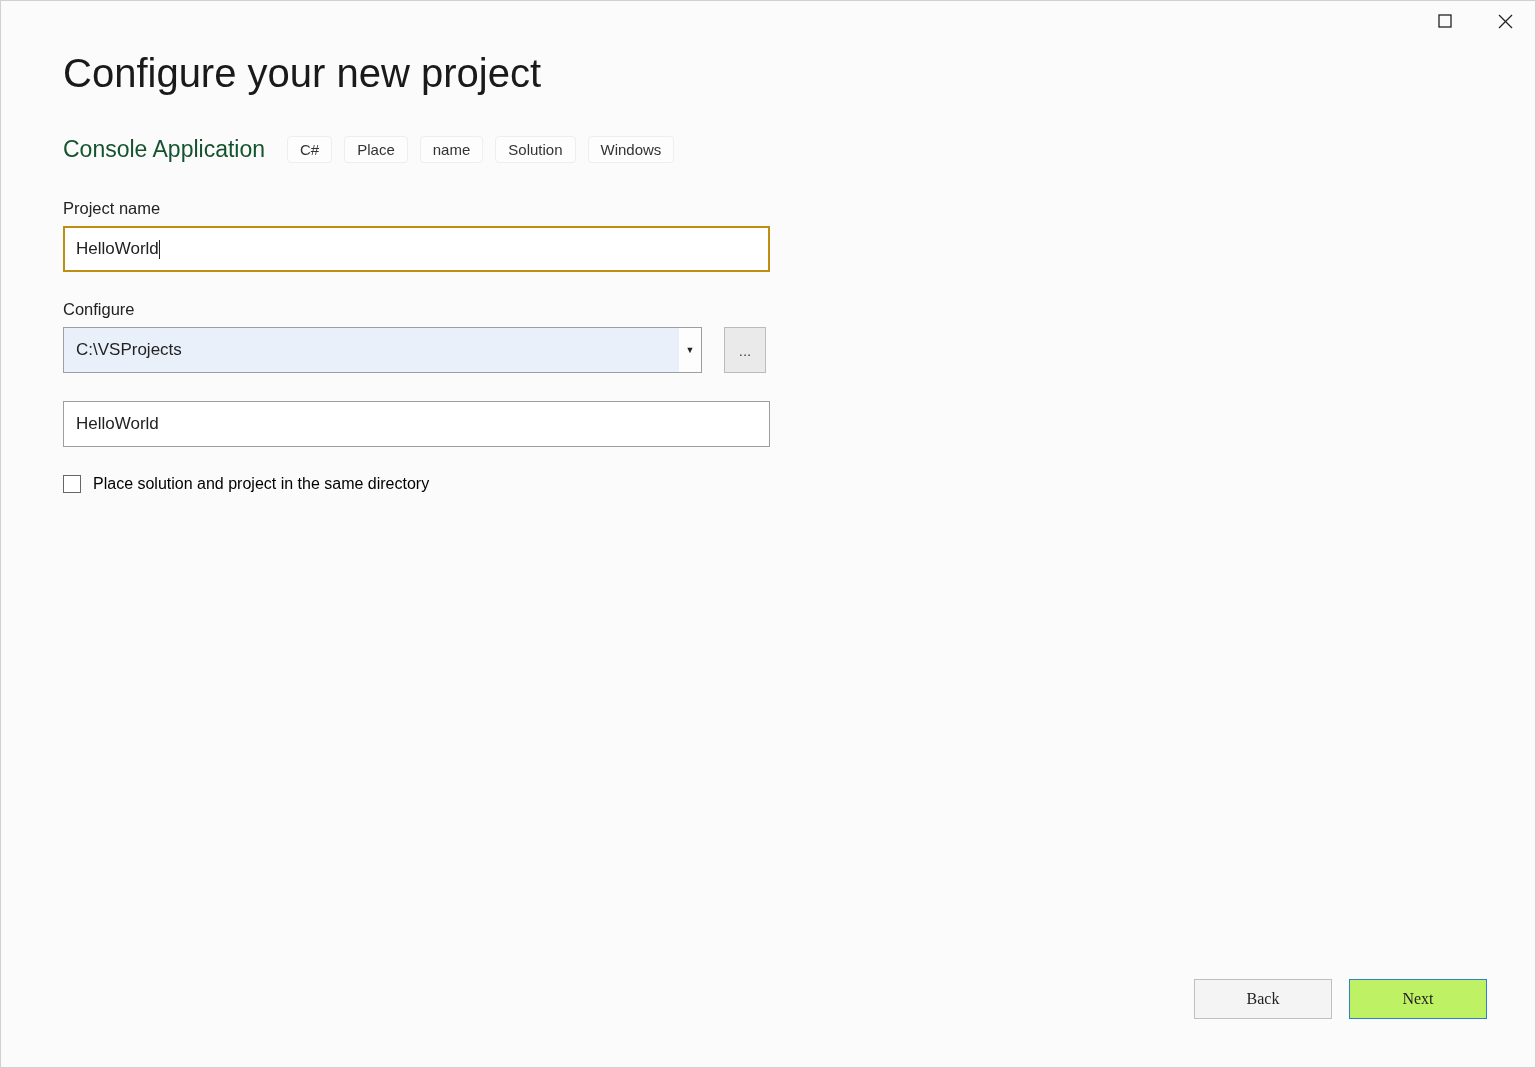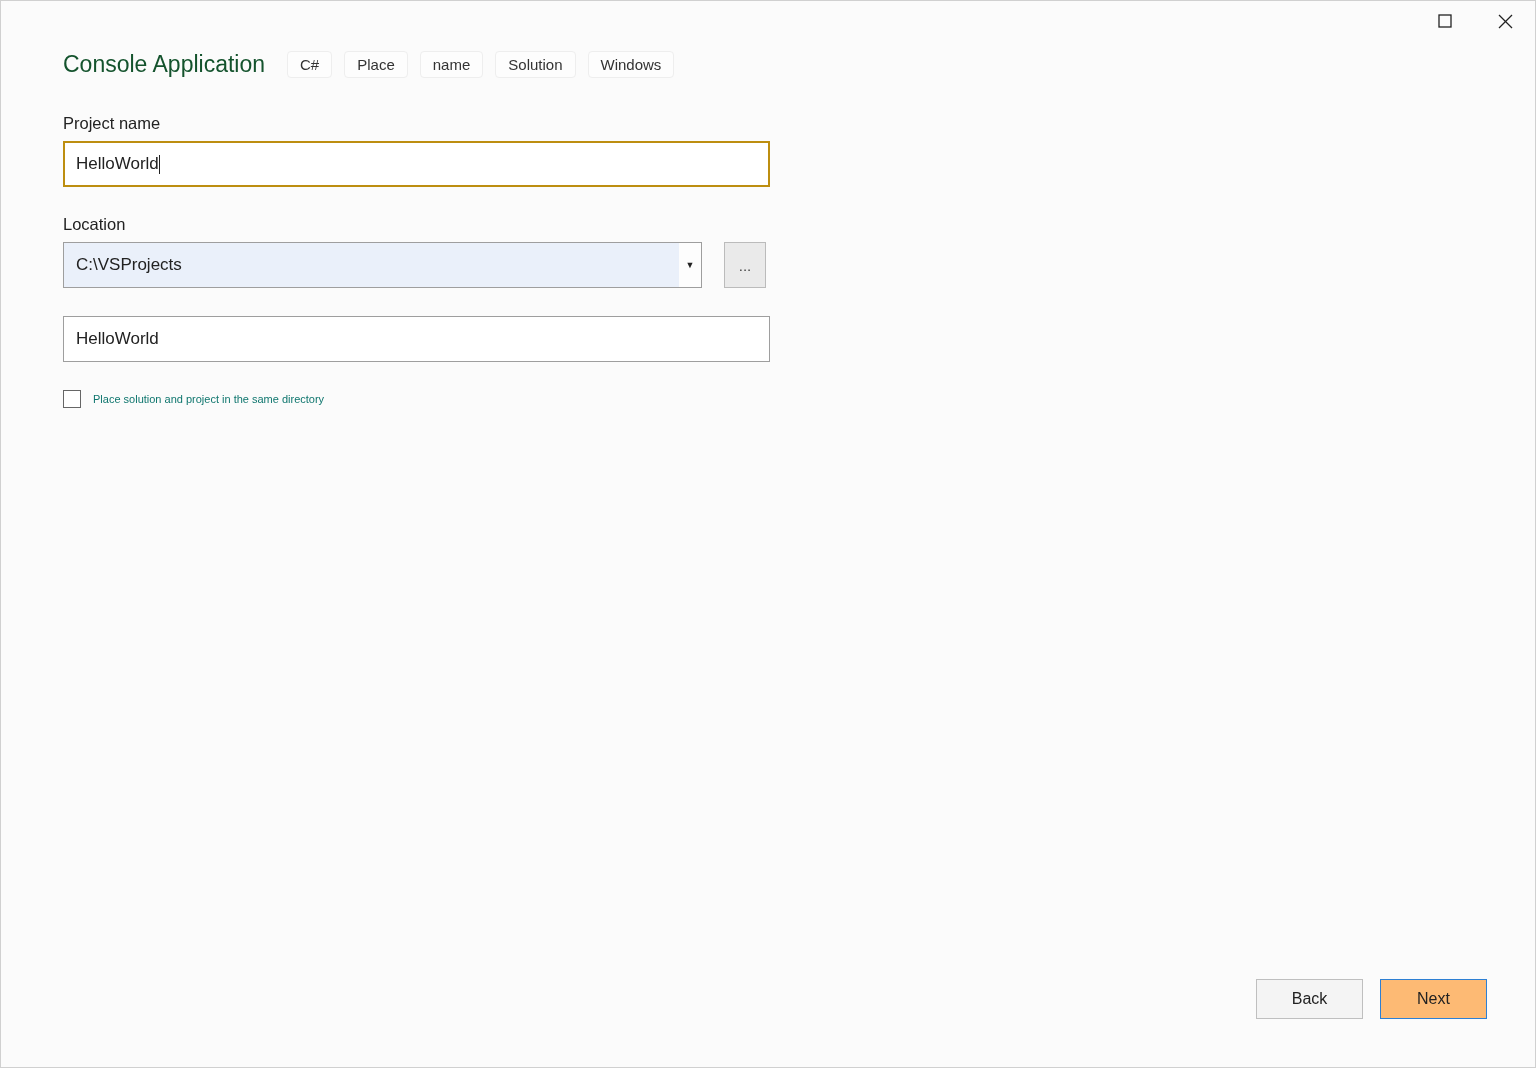--- a/index.html
+++ b/index.html
@@ -149,42 +149,42 @@
       margin-top: 16px;
     }
     .chk {
       width: 18px;
       height: 18px;
       border: 1px solid #666;
       background: #fff;
       cursor: pointer;
     }
     .chk-label {
-      font-size: 11px;
-      color: #0f766e;
+      font-size: 16px;
+      color: #000000;
     }
     .button-bar {
       position: absolute;
       right: 48px;
       bottom: 48px;
       display: flex;
       gap: 17px;
     }
     .dlg-btn {
-      width: 107px;
+      width: 138px;
       height: 40px;
       font-size: 16px;
       border: 1px solid #bfbfbf;
       cursor: pointer;
-      font-family: Liberation Sans, sans-serif;
+      font-family: Liberation Serif, serif;
       color: #222;
     }
     .dlg-btn.back { background: #f4f4f4; }
     .dlg-btn.next {
-      background: #fdba74;
+      background: #bef264;
       border: 1px solid #2d7fd3;
     }
     .caret {
       display: inline-block;
       width: 1px;
       height: 19px;
       background: #222;
       vertical-align: middle;
       margin-left: 0px;
     }
@@ -212,20 +212,21 @@
   </div>
   <div class="win-btn">
     <svg width="15" height="15" viewBox="0 0 15 15">
         <line x1="1" y1="1" x2="14" y2="14" stroke="#222" stroke-width="1.3"></line>
         <line x1="14" y1="1" x2="1" y2="14" stroke="#222" stroke-width="1.3"></line>
       </svg>
   </div>
 </div>
 
 <div class="content">
+  <h1 class="page-title">Configure your new project</h1>
 
   <div class="subtitle-row">
     <div class="subtitle">Console Application</div>
     <div class="tags">
       <span class="tag">C#</span>
       <span class="tag">Place</span>
       <span class="tag">name</span>
       <span class="tag">Solution</span>
       <span class="tag">Windows</span>
     </div>
@@ -233,21 +234,21 @@
 
   <div class="field-group">
     <div class="field-label">Project name</div>
     <div class="input-wrap">
       <span>HelloWorld</span>
         <span class="caret"></span>
     </div>
   </div>
 
   <div class="field-group">
-    <div class="field-label">Location</div>
+    <div class="field-label">Configure</div>
     <div class="location-row">
       <div class="combo">
         <div class="combo-body">
           <div class="combo-text">C:\VSProjects</div>
           <div class="combo-arrow">▼</div>
         </div>
       </div>
       <div class="browse-btn">...</div>
     </div>
   </div>

